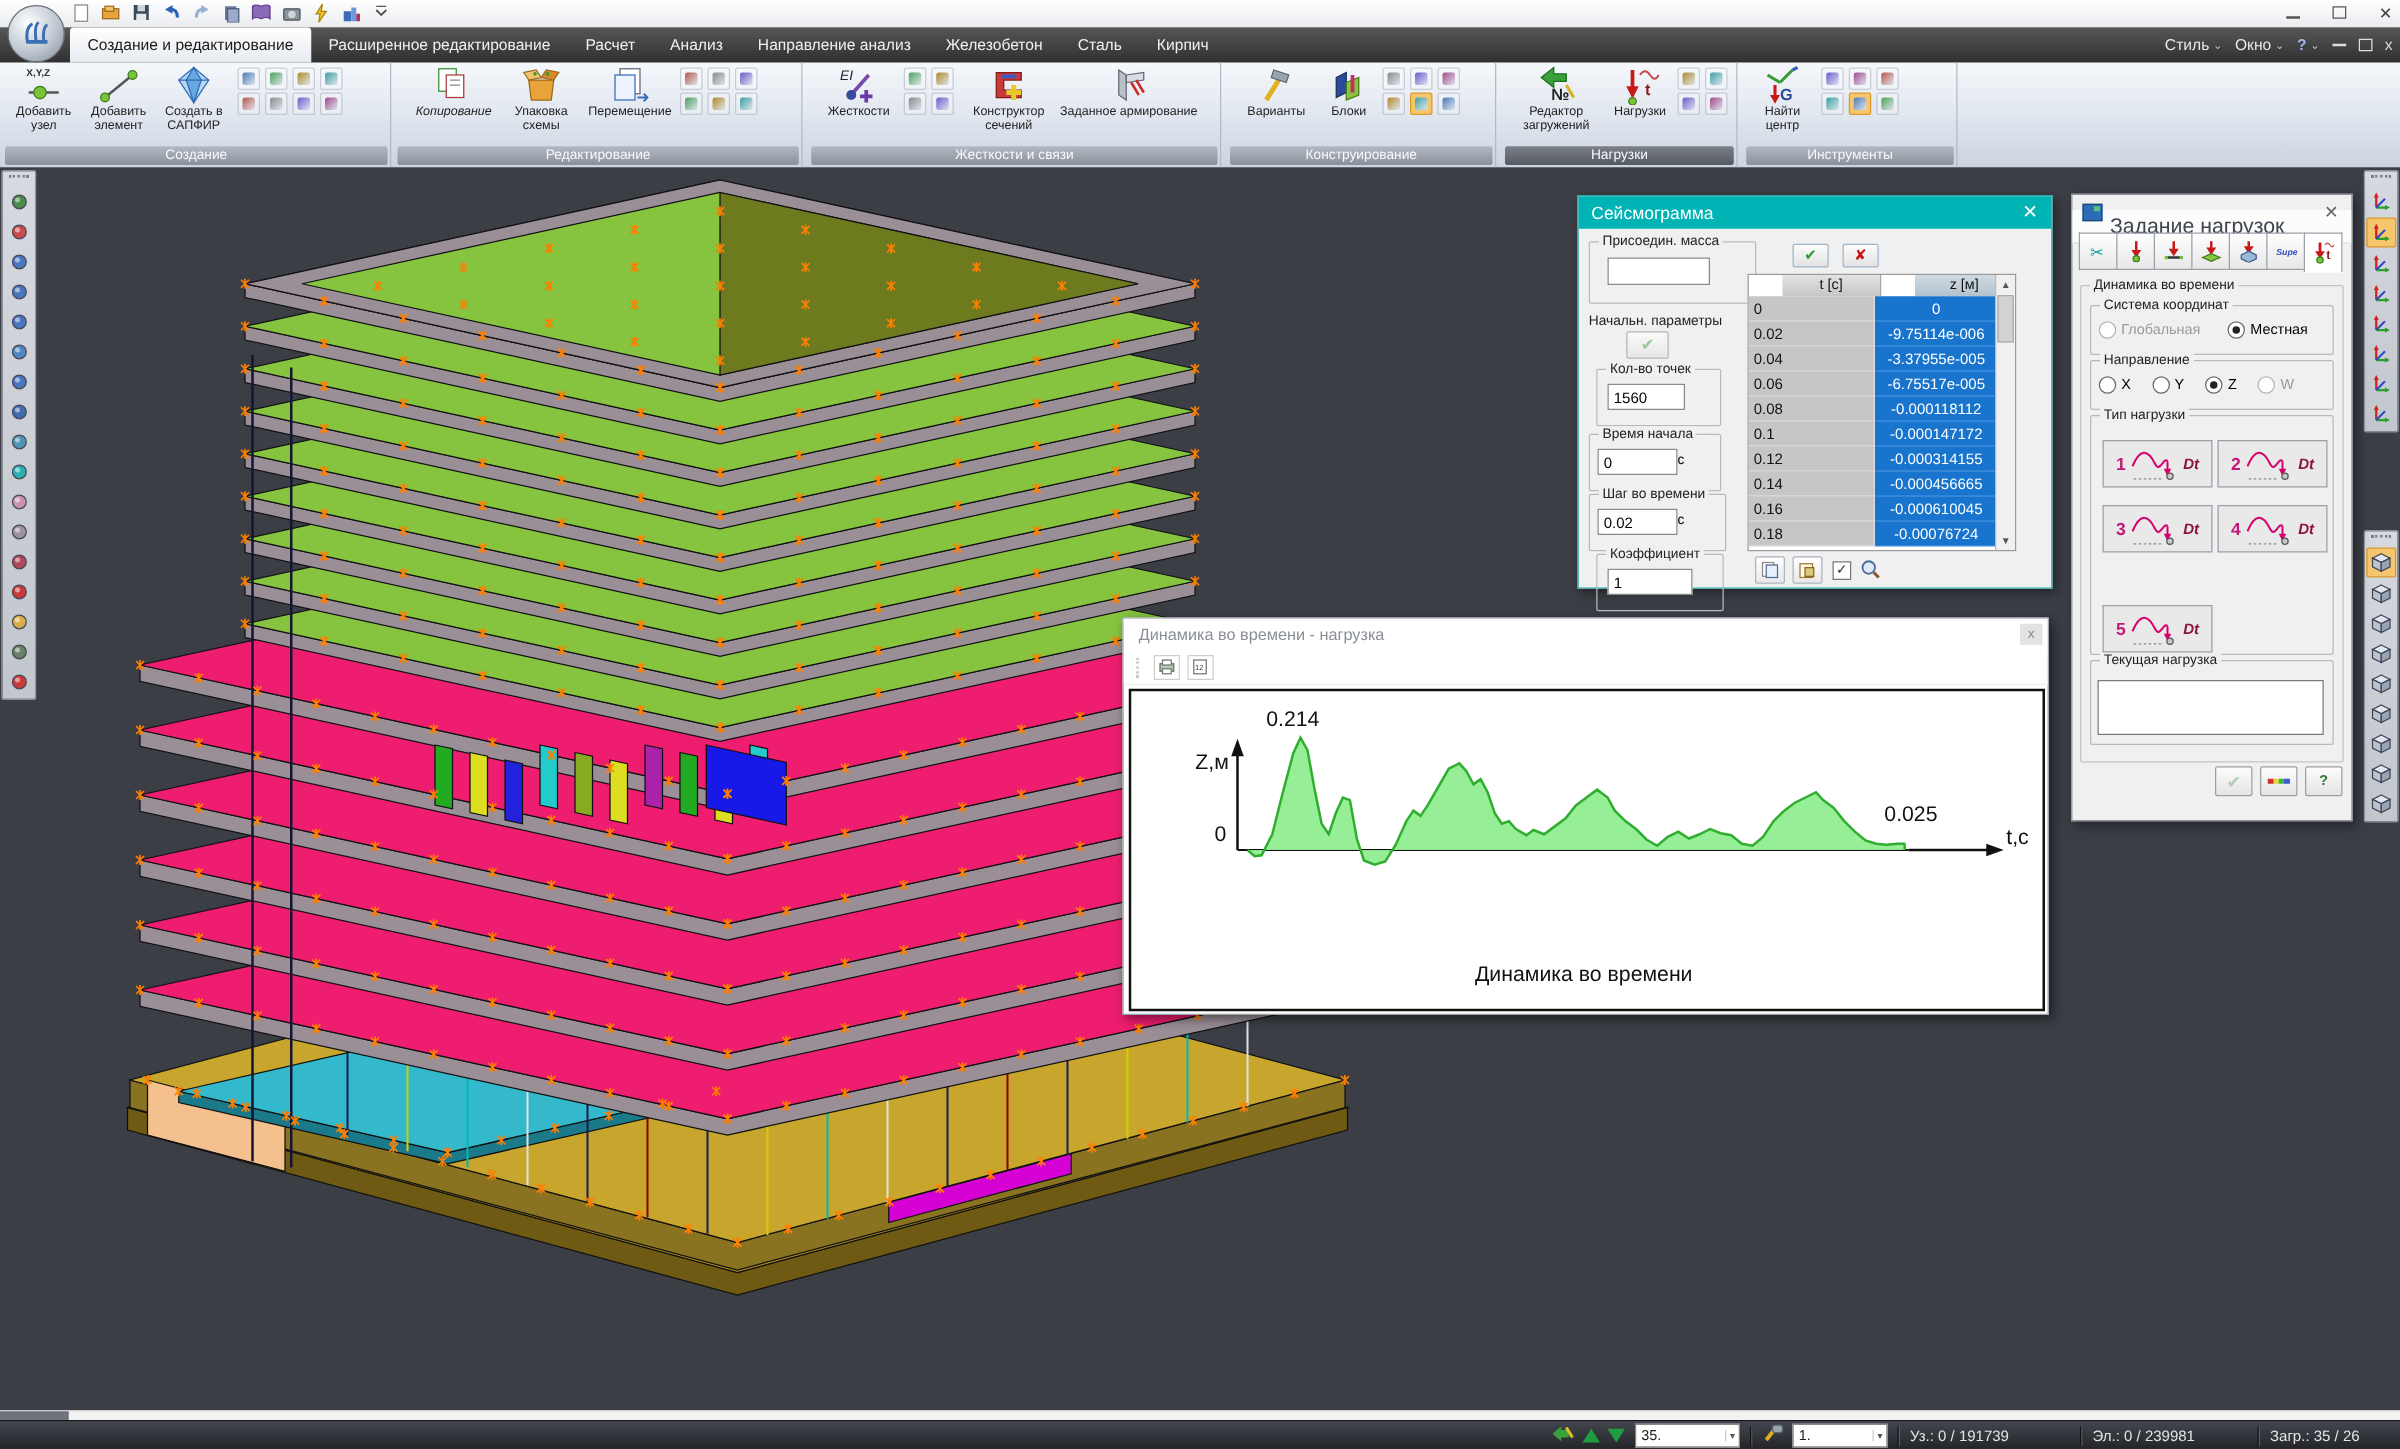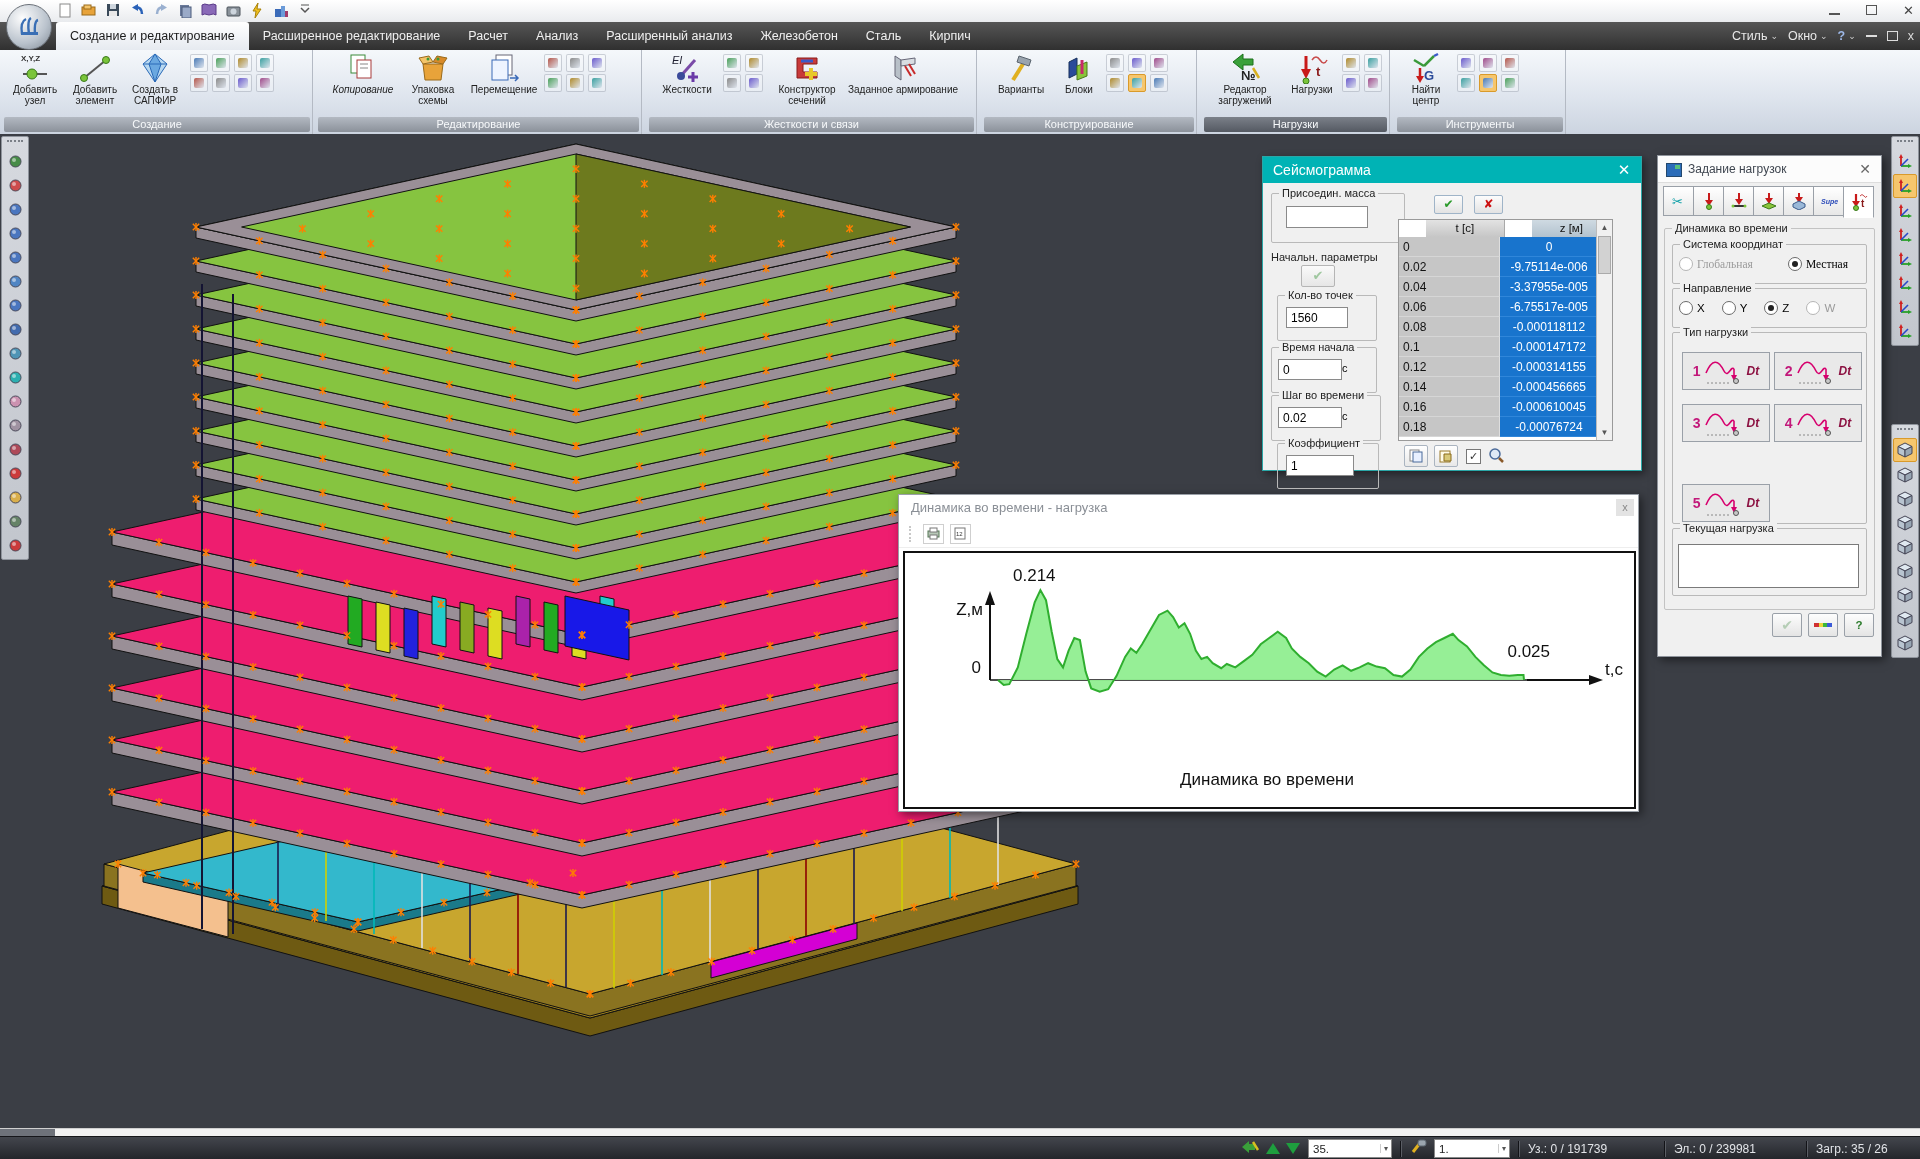--- a/index.html
+++ b/index.html
@@ -99,22 +99,22 @@
     font-size:11px;text-align:center;line-height:17px;cursor:pointer;}
   #dyn .dtools{position:absolute;left:0;top:25px;right:0;height:27px;background:#fff;border-bottom:1px solid #eee;
     display:flex;align-items:center;gap:6px;padding-left:10px;}
   #dyn .dtools .dot{width:2px;height:16px;border-left:2px dotted #c8c8c8;margin-right:4px;}
   #dyn .dti{width:19px;height:18px;border:1px solid #cfcfcf;display:flex;align-items:center;justify-content:center;cursor:pointer;}
   #dynbox{position:absolute;left:4px;top:56px;width:729px;height:254px;border:2px solid #111;background:#fff;}
 
   
   #lpanel{position:absolute;left:1657px;top:155px;width:223px;height:500px;background:#f0f0f0;
     border:1px solid #8f949c;box-shadow:3px 3px 9px rgba(0,0,0,.5);z-index:20;font-size:11.5px;}
-  #lpanel .ptitle{position:absolute;left:0;top:0;right:0;height:26px;background:#fcfcfc;border-bottom:1px solid #ddd;
-    color:#3f4650;font-size:12px;line-height:26px;padding-left:30px;}
+  #lpanel .ptitle{position:absolute;left:0;top:12px;right:0;height:26px;background:#fcfcfc;border-bottom:1px solid #ddd;
+    color:#3f4650;font-size:17px;line-height:26px;padding-left:30px;}
   #lpanel .picon{position:absolute;left:8px;top:7px;width:14px;height:12px;background:#2b6cb8;border:1px solid #23486e;}
   #lpanel .picon::after{content:"";position:absolute;right:1px;top:1px;width:5px;height:4px;background:#58c07a;}
   #lpanel .dclose{position:absolute;right:6px;top:0;width:20px;height:26px;color:#666;font-size:14px;line-height:26px;text-align:center;cursor:pointer;}
   #ltabs{position:absolute;left:5px;top:30px;height:30px;display:flex;}
   .ltab{width:29px;height:28px;border:1px solid #9aa0a8;border-right:none;background:linear-gradient(#fff,#e7e7e7);
     display:flex;align-items:center;justify-content:center;cursor:pointer;}
   .ltab:last-child{border-right:1px solid #9aa0a8;}
   .ltab.active{background:#fff;height:30px;border-bottom:1px solid #fff;}
   .radio{display:inline-flex;align-items:center;gap:4px;cursor:pointer;}
   .rb{width:12px;height:12px;border-radius:50%;border:1px solid #6a6a6a;background:#fff;position:relative;flex:none;}
@@ -228,21 +228,21 @@
     <svg width="30" height="30" viewBox="0 0 30 30">
       <path d="M8 22 Q6 10 12 7 M15 22 Q13 8 17 6 M21 22 Q20 9 24 8" stroke="#3a6fb5" stroke-width="2.4" fill="none"></path>
       <rect x="7" y="20" width="17" height="3" fill="#3a6fb5"></rect>
     </svg>
   </div>
   <div id="tabs">
       <div class="tab active">Создание и редактирование</div>
       <div class="tab">Расширенное редактирование</div>
       <div class="tab">Расчет</div>
       <div class="tab">Анализ</div>
-      <div class="tab">Расширенный анализ</div>
+      <div class="tab">Направление анализ</div>
       <div class="tab">Железобетон</div>
       <div class="tab">Сталь</div>
       <div class="tab">Кирпич</div>
     </div>
   <div id="mdi">
     <span class="mi">
         <span>Стиль</span>
         <span class="car">⌄</span>
       </span>
     <span class="mi">
@@ -2021,21 +2021,21 @@
         </svg>
       </div>
     </div>
 
   <div class="gbox" style="left:6px;top:72px;width:209px;height:380px;border-color:#c3c3c3;">
     <span class="glabel">Динамика во времени</span>
   </div>
 
   <div class="gbox" style="left:14px;top:88px;width:193px;height:38px;">
     <span class="glabel">Система координат</span>
-    <div id="coordRadios" class="abs" style="left:6px;top:12px;display:flex;gap:35px;font-family:Liberation Serif, serif;">
+    <div id="coordRadios" class="abs" style="left:6px;top:12px;display:flex;gap:22px;">
         <label class="radio dis">
           <span class="rb"></span>
           <span>Глобальная</span>
         </label>
         <label class="radio">
           <span class="rb on"></span>
           <span>Местная</span>
         </label>
       </div>
   </div>

